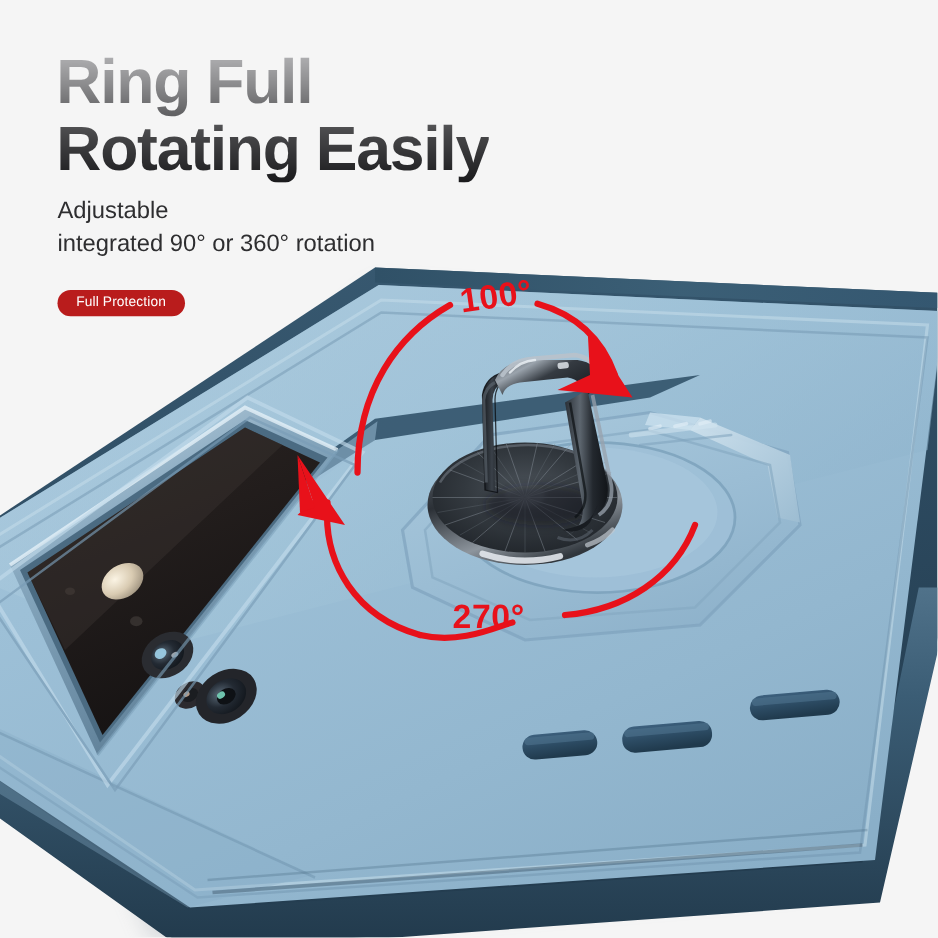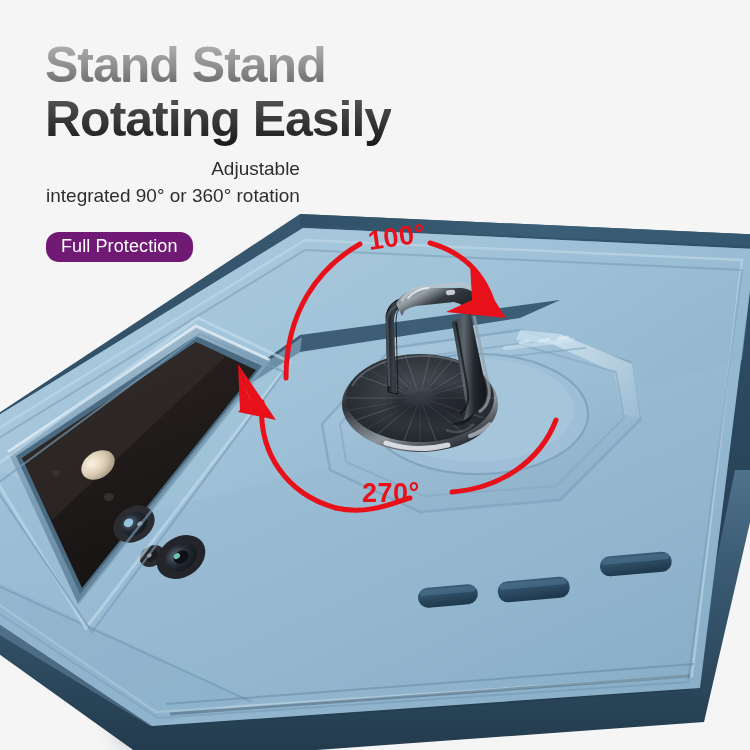--- a/index.html
+++ b/index.html
@@ -15,26 +15,26 @@
   .headline{
     position:absolute;left:45px;top:38px;
     font-size:50px;font-weight:bold;line-height:1.08;
     letter-spacing:-1px;white-space:pre-line;
     background:linear-gradient(to bottom,#b9b9bb 0%,#8e8e90 26%,#4a4a4c 62%,#1a1a1c 100%);
     -webkit-background-clip:text;background-clip:text;
     -webkit-text-fill-color:transparent;color:#2b2b2d;
   }
   .subtitle{
     position:absolute;left:46px;top:156px;
-    font-size:19px;line-height:1.42;color:#2e2e30;white-space:pre-line;text-align:right;
+    font-size:19px;line-height:1.42;color:#2e2e30;white-space:pre-line;
   }
   .badge{
     position:absolute;left:46px;top:232px;
-    background:#701a75;color:#ffffff;
-    font-size:18px;padding:4px 15px 5px;border-radius:13px;
+    background:#b91c1c;color:#ffffff;
+    font-size:11px;padding:4px 15px 5px;border-radius:13px;
     letter-spacing:.1px;
   }
 
   
   #scene{position:absolute;left:0;top:0;width:750px;height:750px;}
   #scene svg{position:absolute;left:0;top:0;}
 
   .ann-label{
     position:absolute;color:#e8111a;font-weight:bold;font-size:27px;
     letter-spacing:.5px;
@@ -355,19 +355,19 @@
         <path d="M238,364 L252,406 L240,410 Z" fill="#e8111a"></path>
 
         <path d="M452,492 C500,488 540,462 556,420" fill="none" stroke="#e8111a" stroke-width="5" stroke-linecap="round"></path>
       </g>
     </svg>
 
     <div class="ann-label" id="lbl100">100°</div>
     <div class="ann-label" id="lbl360">270°</div>
   </div>
 
-  <div class="headline">Stand Stand
+  <div class="headline">Ring Full
 Rotating Easily</div>
   <div class="subtitle">Adjustable
 integrated 90° or 360° rotation</div>
   <div class="badge">Full Protection</div>
 
 </div>
 
 </body></html>

